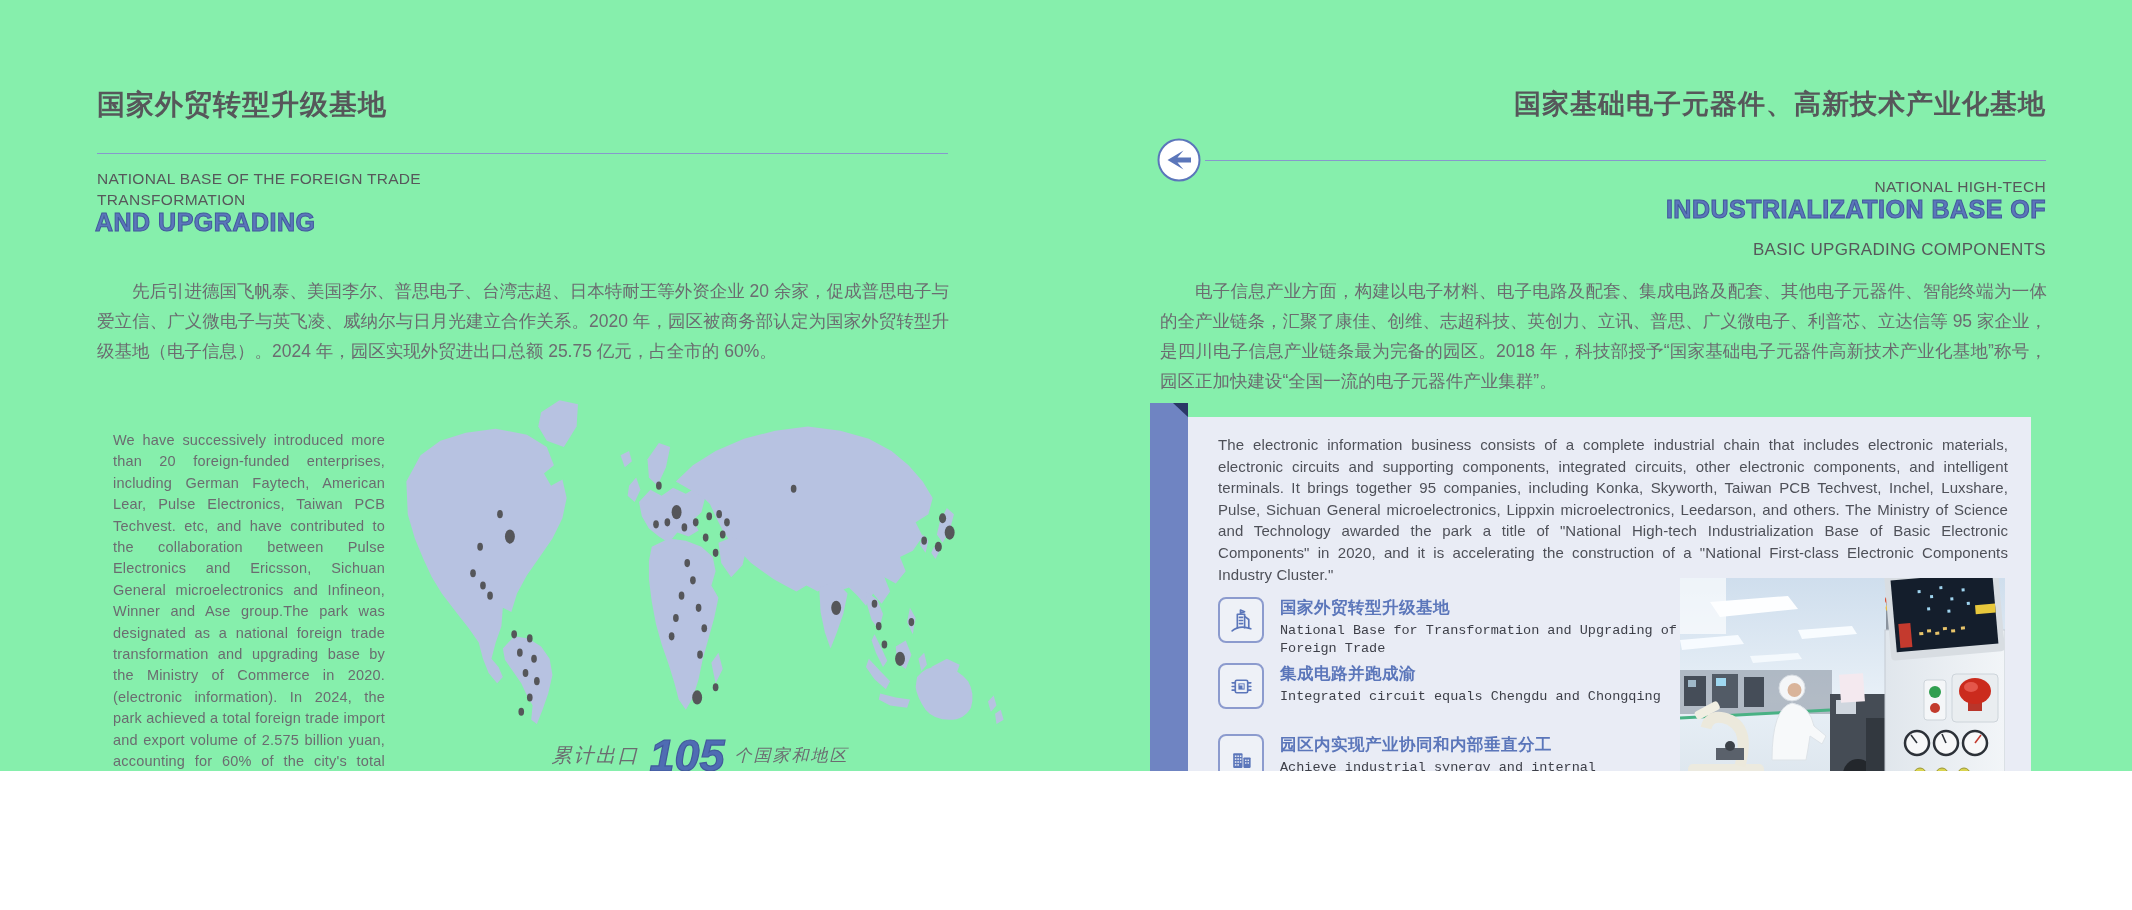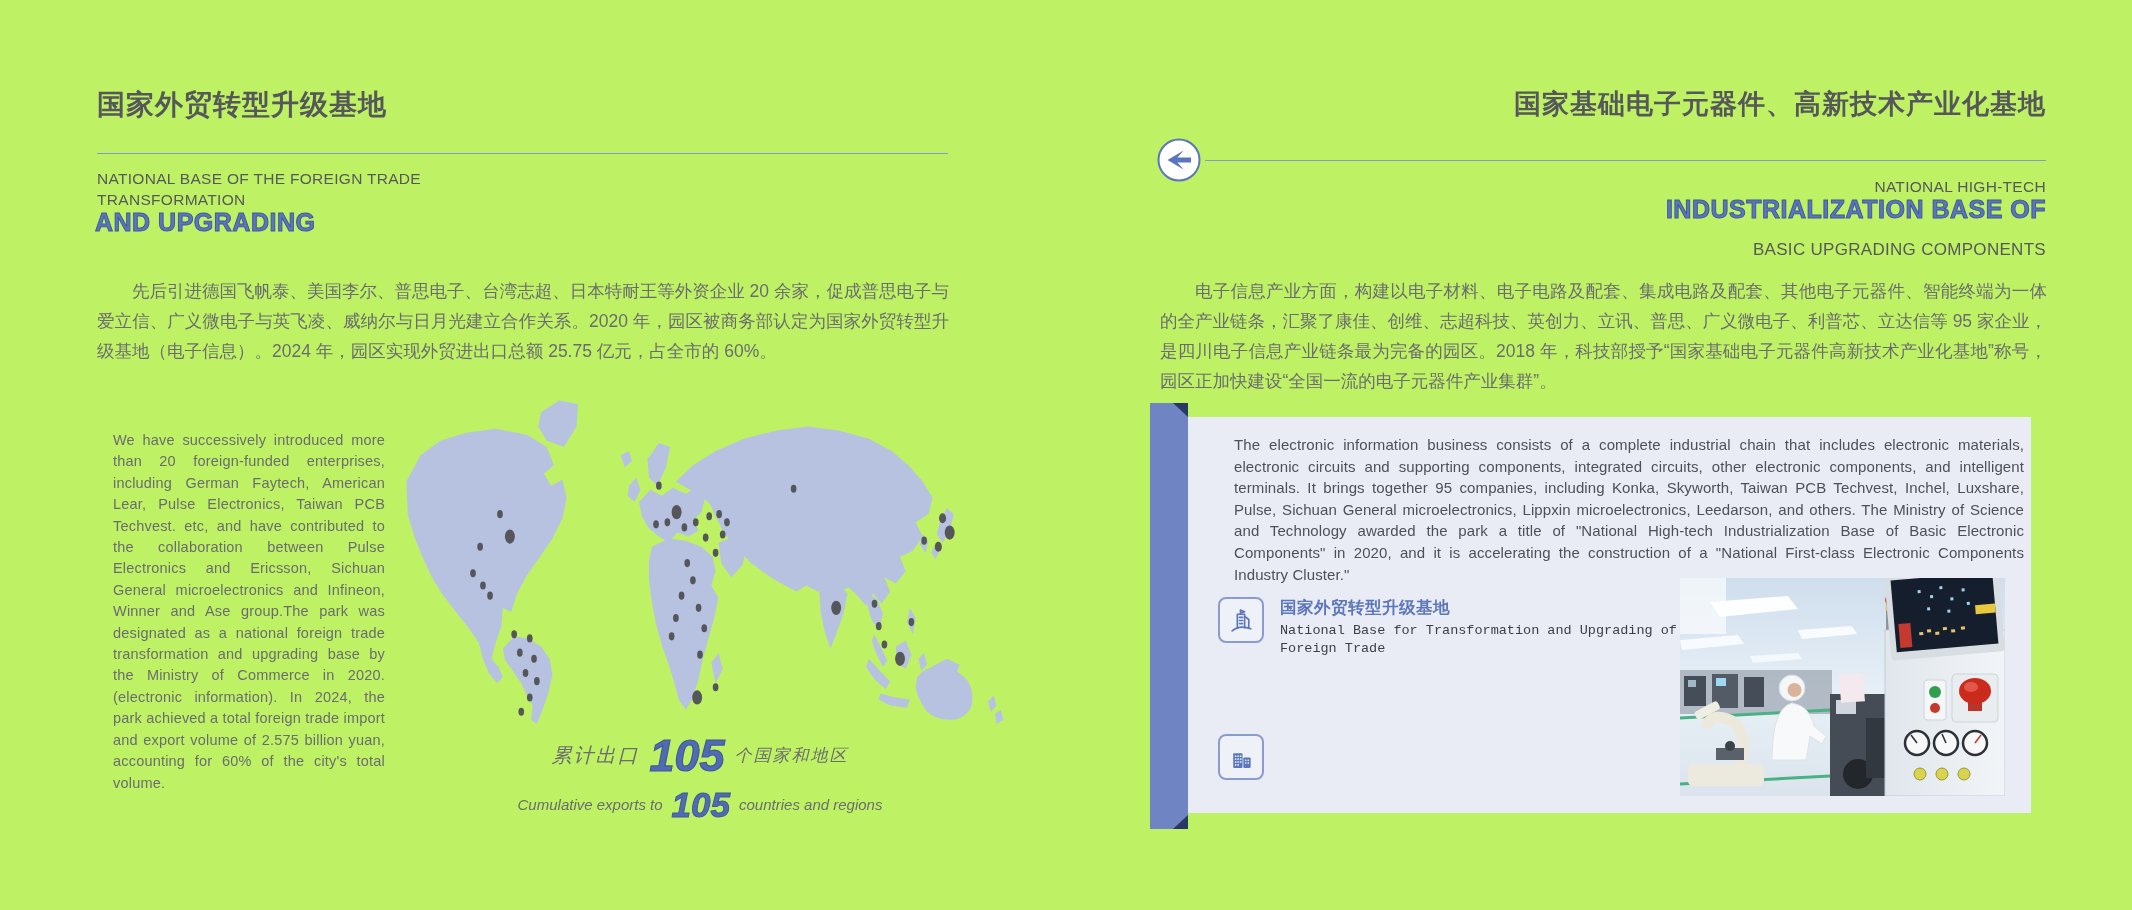--- a/index.html
+++ b/index.html
@@ -1,17 +1,17 @@
 <!DOCTYPE html>
 <html><head>
 <meta charset="utf-8">
 <style>
   html,body{margin:0;padding:0;background:#ffffff;}
   #spread{
-    position:relative;width:2132px;height:910px;background:#bef264;overflow:hidden;
+    position:relative;width:2132px;height:771px;background:#86efac;overflow:hidden;
     font-family:"Liberation Sans","DejaVu Sans",sans-serif;
   }
   .abs{position:absolute;}
 
   
   .zh-title{font-size:28px;font-weight:700;color:#56575a;letter-spacing:1px;}
   .sub-en{font-size:15.5px;line-height:21px;color:#57585b;letter-spacing:.3px;}
   .big-blue{font-size:25px;font-weight:700;color:#5b76ba;-webkit-text-stroke:1px #41599c;letter-spacing:.5px;}
   .sub-en-small{font-size:17px;color:#57585b;letter-spacing:.3px;}
   .zh-para{font-size:17.5px;line-height:30px;color:#6b6c70;text-align:justify;text-indent:2em;margin:0;}
@@ -47,21 +47,21 @@
   #r-bigblue{left:1160px;top:195px;width:886px;text-align:right;}
   #r-sub2{left:1160px;top:240px;width:886px;text-align:right;}
   #r-zh{left:1160px;top:276px;width:887px;}
 
   #ribbon{left:1150px;top:403px;width:38px;height:426px;background:#6f84c2;}
   .fold{position:absolute;width:15px;height:14px;background:#2a3866;}
   #fold-top{left:1173px;top:403px;clip-path:polygon(0 0,100% 0,100% 100%);}
   #fold-bottom{left:1173px;top:815px;clip-path:polygon(100% 0,100% 100%,0 100%);}
   #panel{left:1188px;top:417px;width:843px;height:396px;background:#e9ecf5;}
   #panel-en{
-    position:absolute;left:46px;top:17px;width:790px;margin:0;
+    position:absolute;left:30px;top:17px;width:790px;margin:0;
     font-size:15px;line-height:21.6px;color:#4e5058;text-align:justify;letter-spacing:.1px;
   }
   .feature-item{position:absolute;left:30px;display:flex;align-items:flex-start;}
   #feature-0{top:180px;}
   #feature-1{top:246px;}
   #feature-2{top:317px;}
   .feature-icon-box{
     width:42px;height:42px;border:2px solid #8c9bce;border-radius:8px;background:rgba(255,255,255,.25);
     display:flex;align-items:center;justify-content:center;flex:0 0 auto;
   }
@@ -239,20 +239,34 @@
             <path d="M12,7 V3 l4,1.5 -4,1.5"></path>
             <path d="M4,23 q7,-6 18,-2"></path>
           </svg>
         </div>
         <div class="feature-text">
           <div class="feature-title">国家外贸转型升级基地</div>
           <div class="feature-sub">National Base for Transformation and Upgrading of Foreign Trade</div>
         </div>
       </div>
 
+      <div class="feature-item" id="feature-1">
+        <div class="feature-icon-box">
+          <svg width="27" height="27" viewBox="0 0 26 26" fill="none" stroke="#5b76ba" stroke-width="1.6" stroke-linecap="round">
+            <rect x="7" y="7" width="12" height="12" rx="1.5"></rect>
+            <path d="M4,9.5 h3 M4,13 h3 M4,16.5 h3 M19,9.5 h3 M19,13 h3 M19,16.5 h3"></path>
+            <rect x="10" y="10" width="6" height="6" fill="#5b76ba" stroke="none"></rect>
+            <path d="M11.5,11.5 h3 v3" stroke="#e9ecf5" stroke-width="1.2"></path>
+          </svg>
+        </div>
+        <div class="feature-text">
+          <div class="feature-title">集成电路并跑成渝</div>
+          <div class="feature-sub">Integrated circuit equals Chengdu and Chongqing</div>
+        </div>
+      </div>
 
       <div class="feature-item" id="feature-2">
         <div class="feature-icon-box">
           <svg width="27" height="27" viewBox="0 0 26 26">
             <g fill="#5b76ba">
               <rect x="5" y="9" width="9" height="14" rx="0.8"></rect>
               <rect x="14.8" y="13" width="7" height="10" rx="0.8"></rect>
             </g>
             <g fill="#e9ecf5">
               <rect x="6.6" y="11" width="1.5" height="1.5"></rect>
@@ -266,20 +280,24 @@
                 <rect x="11.4" y="16.6" width="1.5" height="1.5"></rect>
               <rect x="6.6" y="19.4" width="1.5" height="1.5"></rect>
                 <rect x="9" y="19.4" width="1.5" height="1.5"></rect>
               <rect x="16.4" y="15" width="1.4" height="1.4"></rect>
                 <rect x="18.8" y="15" width="1.4" height="1.4"></rect>
               <rect x="16.4" y="17.6" width="1.4" height="1.4"></rect>
                 <rect x="18.8" y="17.6" width="1.4" height="1.4"></rect>
             </g>
           </svg>
         </div>
+        <div class="feature-text">
+          <div class="feature-title">园区内实现产业协同和内部垂直分工</div>
+          <div class="feature-sub">Achieve industrial synergy and internal vertical division of labor in the park</div>
+        </div>
       </div>
 
       <div id="photo">
         <svg width="325" height="218" viewBox="0 0 325 218">
           <defs>
             <linearGradient id="pg-bg" x1="0" y1="0" x2="0" y2="1">
               <stop offset="0" stop-color="#cfdeed"></stop>
                 <stop offset="0.55" stop-color="#e8f0f7"></stop>
                 <stop offset="1" stop-color="#dbe4ec"></stop>
             </linearGradient>

